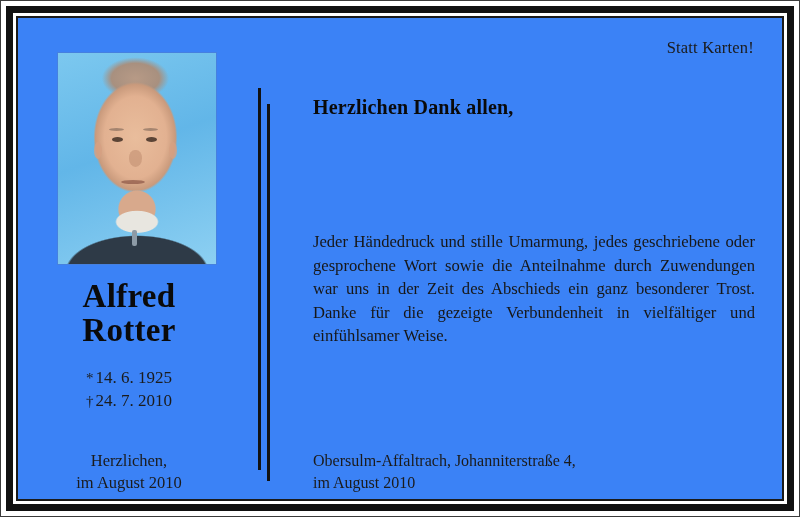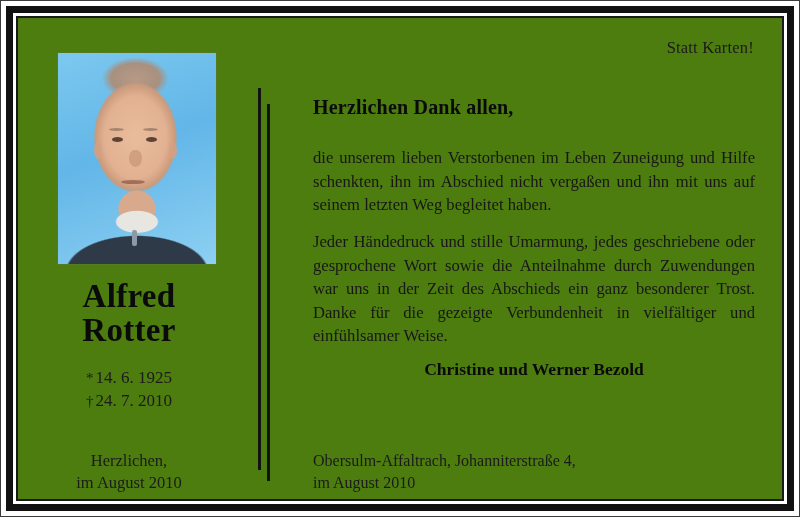--- a/index.html
+++ b/index.html
@@ -33,21 +33,21 @@
   #frame-inner {
     position: absolute;
     left: 3px; top: 3px; right: 3px; bottom: 3px;
     border: 2px solid #1a1a1a;   
     background: #ffffff;
     box-sizing: border-box;
   }
   #card-body {
     position: absolute;
     left: 0; top: 0; right: 0; bottom: 0;
-    background: #4d7c0f;
+    background: #3b82f6;
   }
 
   
   #statt-karten {
     position: absolute;
     top: 20px;
     right: 28px;
     font-size: 16.5px;
     color: #1b1b1b;
     letter-spacing: .2px;
@@ -299,26 +299,24 @@
 
         </div>
 
         <div id="divider-rule-a"></div>
         <div id="divider-rule-b"></div>
 
         <div id="right-column">
 
           <div id="thanks-heading">Herzlichen Dank allen,</div>
 
-          <div id="thanks-paragraph-1" class="thanks-paragraph">die unserem lieben Verstorbenen im Leben Zuneigung und Hilfe schenkten, ihn im Abschied nicht vergaßen und ihn mit uns auf seinem letzten Weg begleitet haben.</div>
 
           <div id="thanks-paragraph-2" class="thanks-paragraph">Jeder Händedruck und stille Umarmung, jedes geschriebene oder gesprochene Wort sowie die Anteilnahme durch Zuwendungen war uns in der Zeit des Abschieds ein ganz besonderer Trost. Danke für die gezeigte Verbundenheit in vielfältiger und einfühlsamer Weise.</div>
 
           <div id="signatories">
-            <span class="sig-line">Christine und Werner Bezold</span>
           </div>
 
           <div id="right-place-date">
             <span class="pl-line">Obersulm-Affaltrach, Johanniterstraße 4,</span>
             <span class="pl-line">im August 2010</span>
           </div>
 
         </div>
 
       </div>

